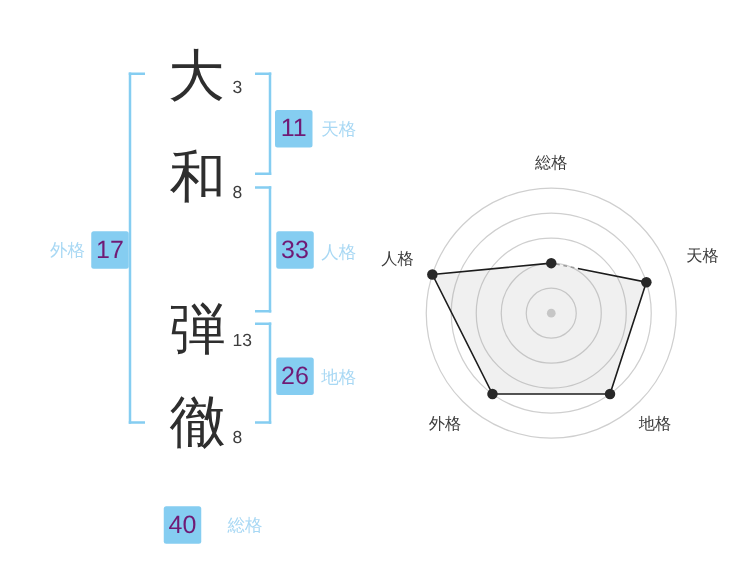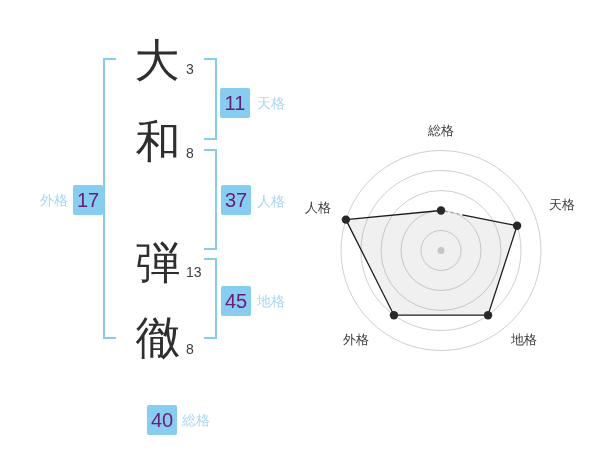--- a/index.html
+++ b/index.html
@@ -63,30 +63,30 @@
   <div class="br" style="left:204px;top:149px;width:13px;height:2px"></div>
   <div class="br" style="left:204px;top:248px;width:13px;height:2px"></div>
 
   <div class="br" style="left:215px;top:258px;width:2px;height:81px"></div>
   <div class="br" style="left:204px;top:258px;width:13px;height:2px"></div>
   <div class="br" style="left:204px;top:337px;width:13px;height:2px"></div>
 
   <div class="val-box" style="left:220px;top:88px">11</div>
   <div class="val-label" style="left:257px;top:96px">天格</div>
 
-  <div class="val-box" style="left:221px;top:185px">37</div>
+  <div class="val-box" style="left:221px;top:185px">33</div>
   <div class="val-label" style="left:257px;top:194px">人格</div>
 
-  <div class="val-box" style="left:221px;top:286px">45</div>
+  <div class="val-box" style="left:221px;top:286px">26</div>
   <div class="val-label" style="left:257px;top:294px">地格</div>
 
   <div class="val-label" style="left:40px;top:193px">外格</div>
   <div class="val-box" style="left:73px;top:185px">17</div>
 
-  <div class="val-box" style="left:147px;top:405px">40</div>
+  <div class="val-box" style="left:131px;top:405px">40</div>
   <div class="val-label" style="left:182px;top:413px">総格</div>
 
   <svg id="radar-svg" width="290" height="260" viewBox="0 0 290 260">
       <circle cx="141" cy="150.5" r="20" fill="none" stroke="#cfcfcf" stroke-width="1"></circle>
       <circle cx="141" cy="150.5" r="40" fill="none" stroke="#cfcfcf" stroke-width="1"></circle>
       <circle cx="141" cy="150.5" r="60" fill="none" stroke="#cfcfcf" stroke-width="1"></circle>
       <circle cx="141" cy="150.5" r="80" fill="none" stroke="#cfcfcf" stroke-width="1"></circle>
       <circle cx="141" cy="150.5" r="100" fill="none" stroke="#cfcfcf" stroke-width="1"></circle>
       <polygon points="141,110.5 217.0845213036123,125.7786404500042 188.02282018339787,215.22135954999578 93.97717981660216,215.22135954999578 45.89434837048465,119.59830056250523" fill="rgba(150,150,150,0.14)" stroke="none"></polygon>
       <path d="M45.89434837048465 119.59830056250523 L141 110.5 M162.30366596501145 114.77801932600117 L217.0845213036123 125.7786404500042 L188.02282018339787 215.22135954999578 L93.97717981660216 215.22135954999578 L45.89434837048465 119.59830056250523" fill="none" stroke="#1c1c1c" stroke-width="1.3"></path>

